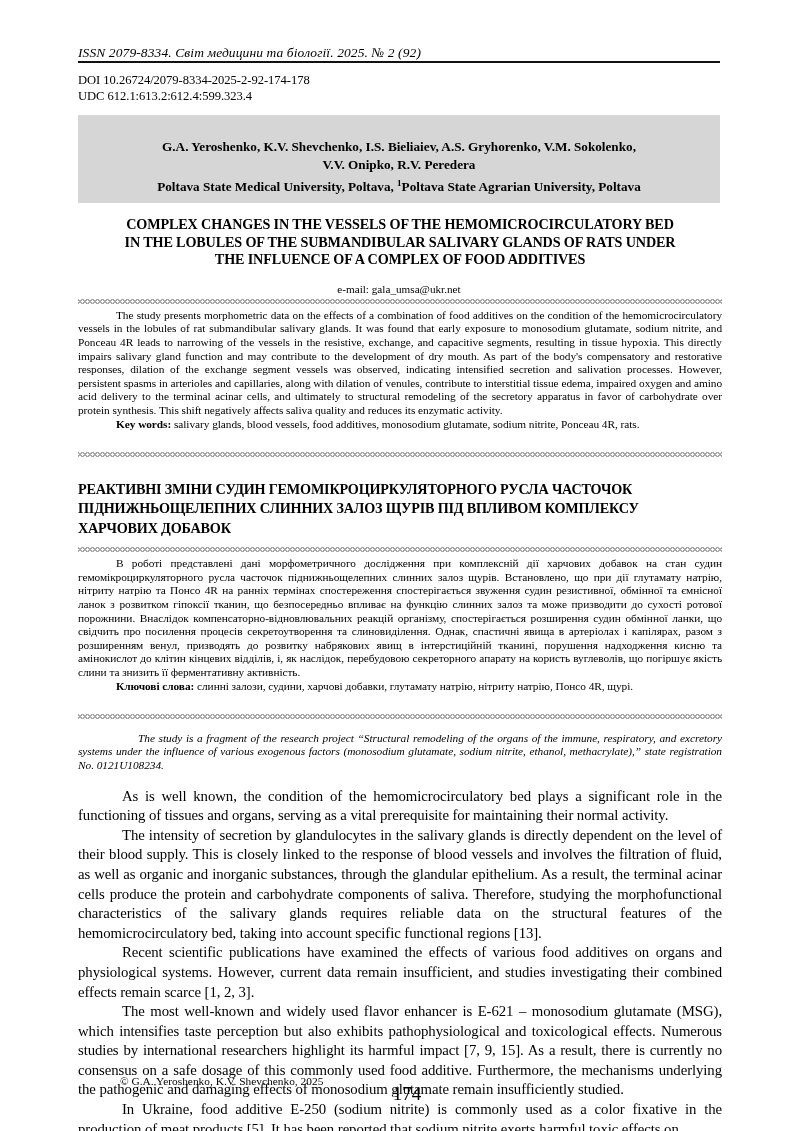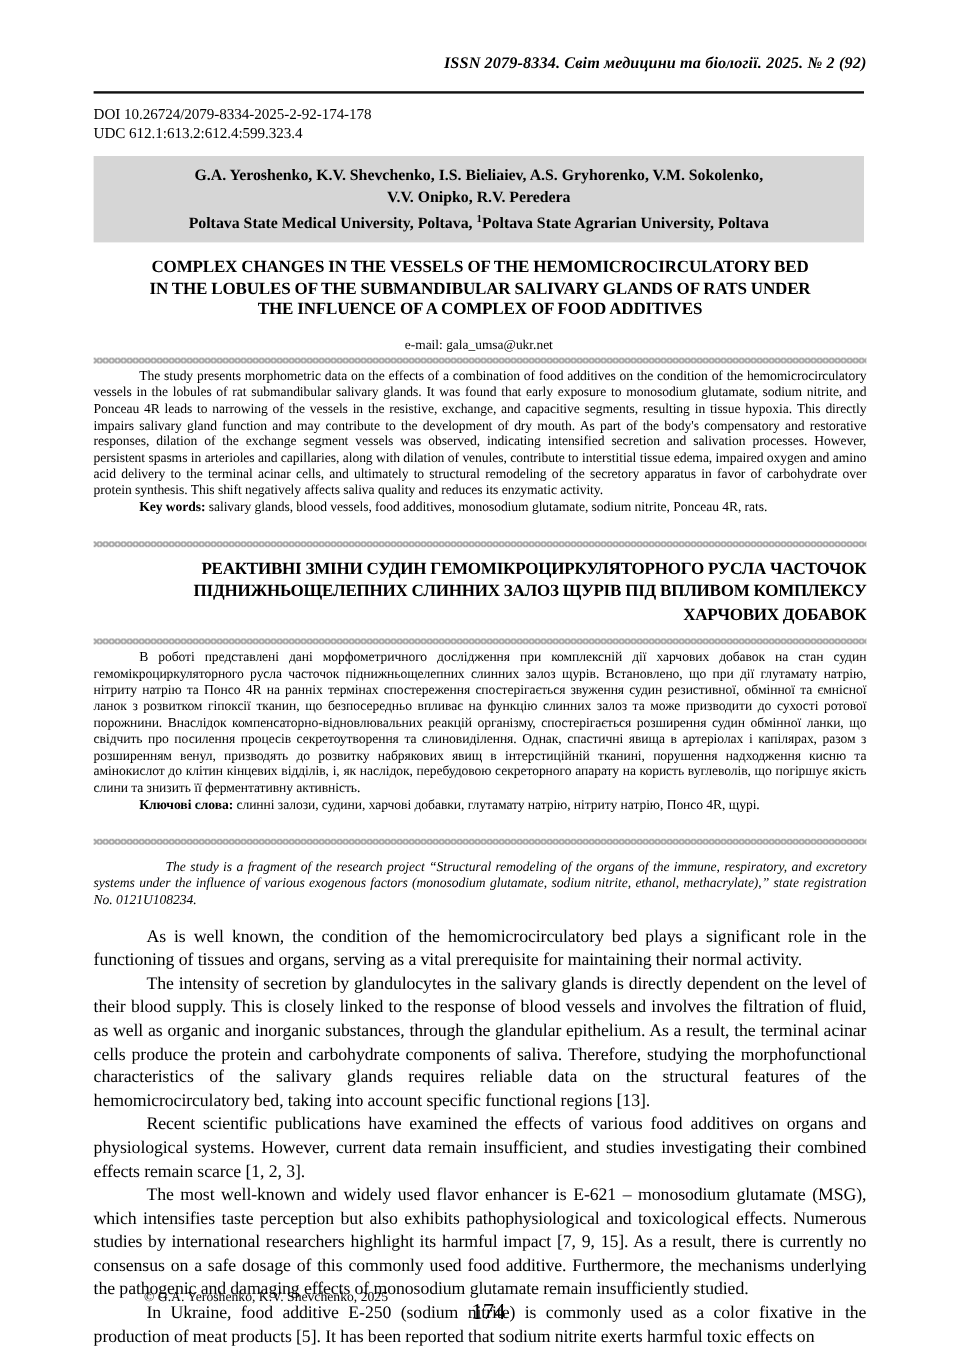--- a/index.html
+++ b/index.html
@@ -19,48 +19,47 @@
     width: 800px;
     height: 1131px;
     position: relative;
     box-sizing: border-box;
     padding: 0 78px;
   }
 
   
   .running-head {
     font-style: italic;
-    font-weight: bold;
+    font-weight: normal;
     font-size: 13.5px;
     letter-spacing: 0.1px;
     padding-top: 45px;
-    padding-bottom: 15px;
+    padding-bottom: 0;
     white-space: nowrap;
-    text-align: right;
   }
   .rule {
     border: none;
     border-top: 2.2px solid #111;
     margin: 0 0 10px 0;
     width: 642px;
   }
 
   
   .idline {
     font-weight: normal;
     font-size: 12.6px;
     line-height: 15.5px;
     letter-spacing: -0.05px;
   }
 
   
   .author-box {
     background: #d6d6d6;
     margin-top: 11px;
-    padding: 7px 4px 7px 4px;
+    padding: 23px 4px 7px 4px;
     text-align: center;
     font-weight: bold;
     font-size: 13.2px;
     line-height: 18px;
     width: 642px;
     box-sizing: border-box;
   }
   .author-box div { white-space: nowrap; }
   .author-box sup { font-size: 9px; vertical-align: super; }
 
@@ -113,25 +112,25 @@
   .ua-authors {
     text-align: center;
     font-weight: bold;
     font-size: 13.2px;
     line-height: 18px;
     margin-top: 16px;
   }
   .ua-authors div { white-space: nowrap; }
 
   .ua-title {
-    text-align: right;
+    text-align: left;
     font-weight: bold;
     font-size: 14.2px;
     line-height: 19.5px;
-    margin-top: 9px;
+    margin-top: 23px;
     margin-bottom: 9px;
     letter-spacing: -0.2px;
   }
   .ua-title div { white-space: nowrap; }
 
   
   .project-note {
     font-style: italic;
     font-size: 11.35px;
     line-height: 13.6px;

